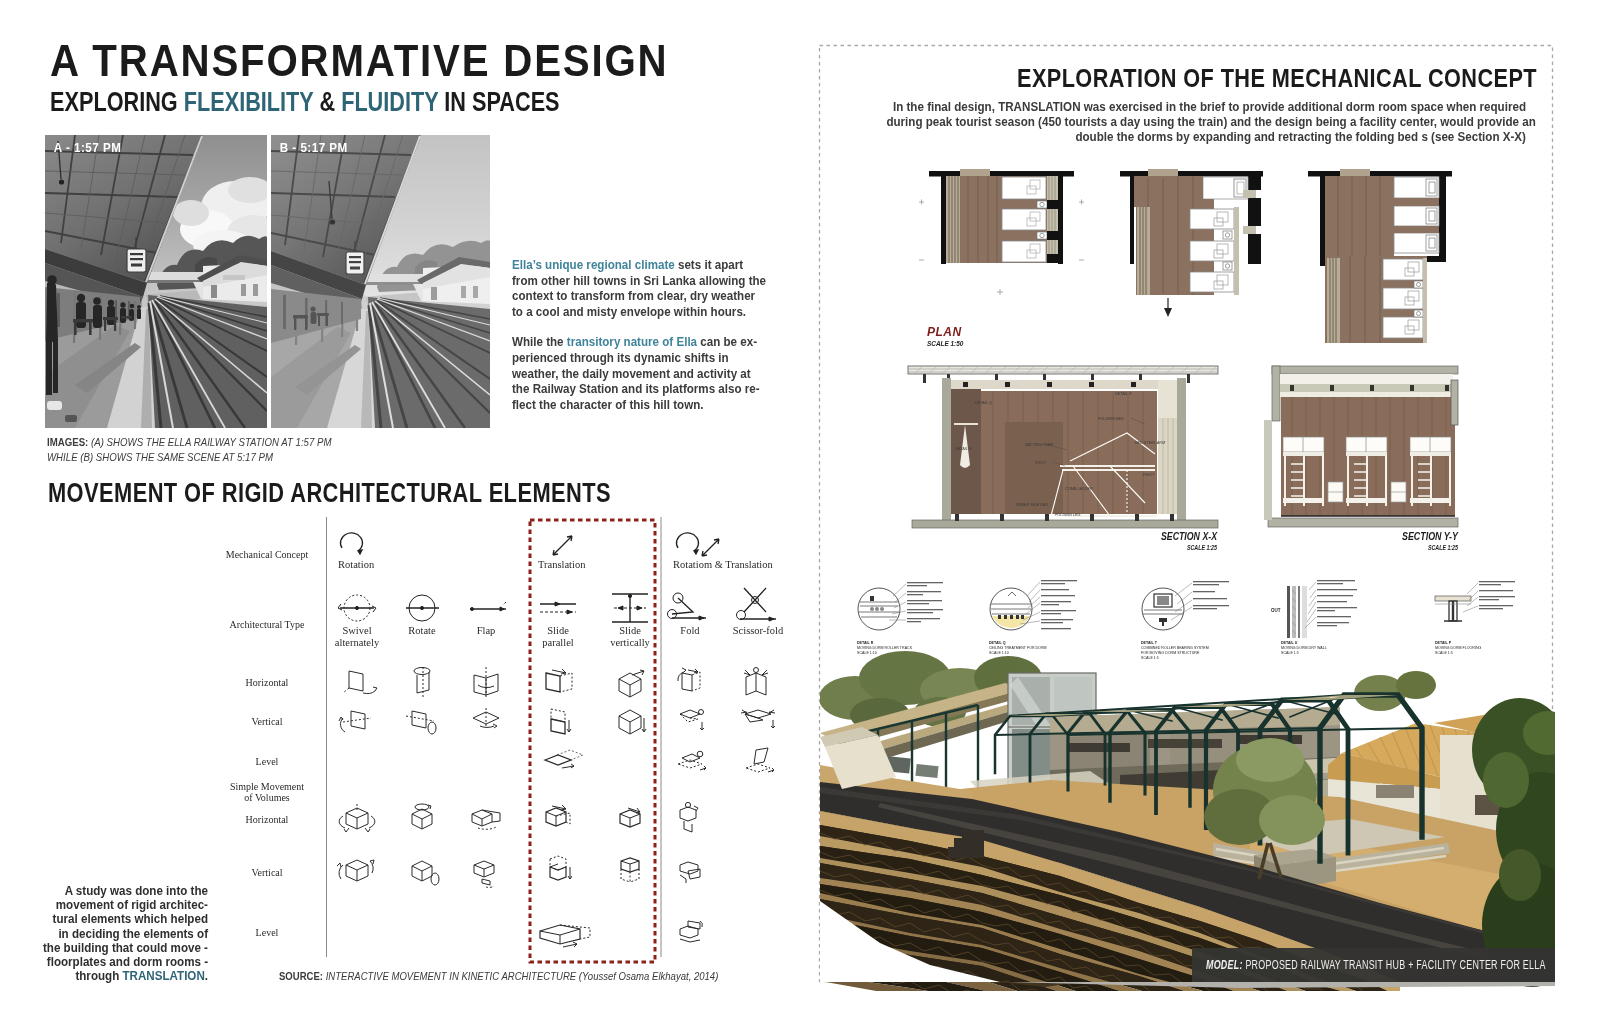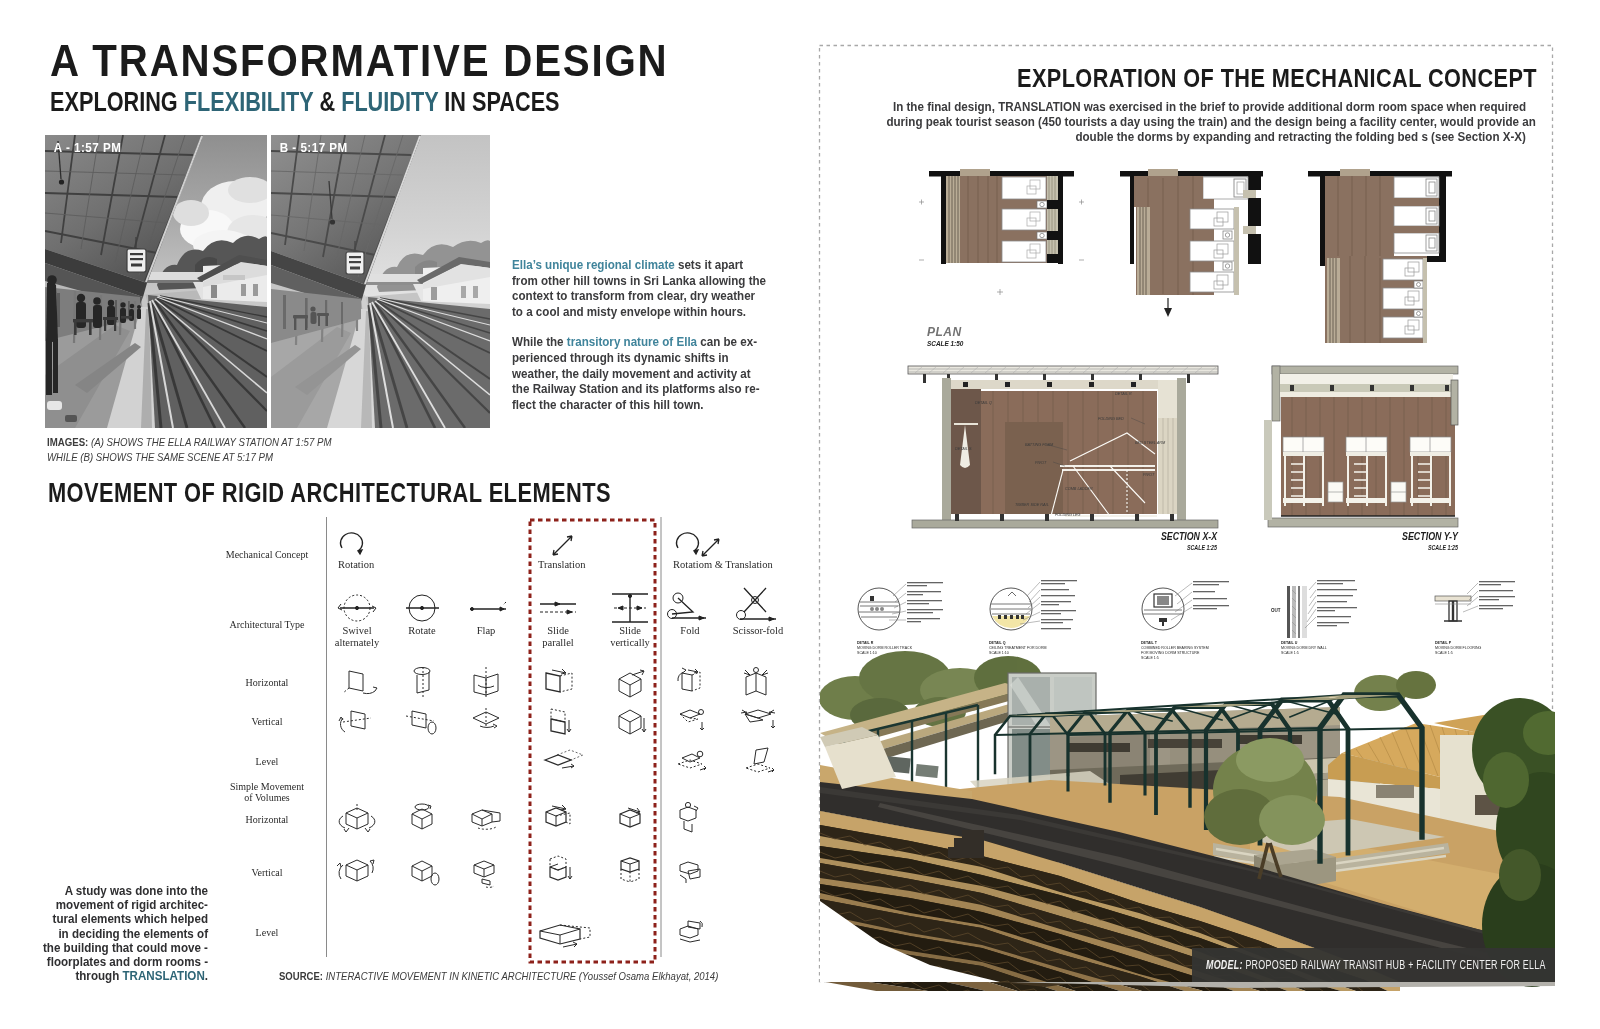--- a/index.html
+++ b/index.html
@@ -783,21 +783,21 @@
         <rect x="134" y="121" width="9" height="7"></rect>
           <circle cx="138.5" cy="124.5" r="2" fill="none"></circle>
         <rect x="134" y="150" width="9" height="7"></rect>
           <circle cx="138.5" cy="153.5" r="2" fill="none"></circle>
       </g>
       <rect x="143" y="98" width="4" height="85" fill="#c5c0ae"></rect>
       <rect x="60" y="9" width="30" height="7" fill="#b0a28d"></rect>
     </g>
   </g>
 </svg>
-<div class="abs" style="left:927px;top:325px;font-size:12px;font-weight:bold;font-style:italic;color:#737373;letter-spacing:0.5px;">PLAN</div>
+<div class="abs" style="left:927px;top:325px;font-size:12px;font-weight:bold;font-style:italic;color:#7f1d1d;letter-spacing:0.5px;">PLAN</div>
 <div class="abs" style="left:927px;top:339px;font-size:8px;font-weight:bold;font-style:italic;color:#222;transform:scaleX(0.8);transform-origin:0 0;">SCALE 1:50</div>
 
 <svg class="abs" style="left:905px;top:360px;" width="315" height="196" viewBox="0 0 315 196">
 
   <rect x="3" y="6" width="310" height="8" fill="#e9e7df" stroke="#555" stroke-width="0.8"></rect>
   <g stroke="#999" stroke-width="0.6">
       <line x1="3" y1="9" x2="313" y2="9"></line>
       <line x1="3" y1="12" x2="313" y2="12"></line>
     </g>
   <g stroke="#aaa" stroke-width="0.5">

